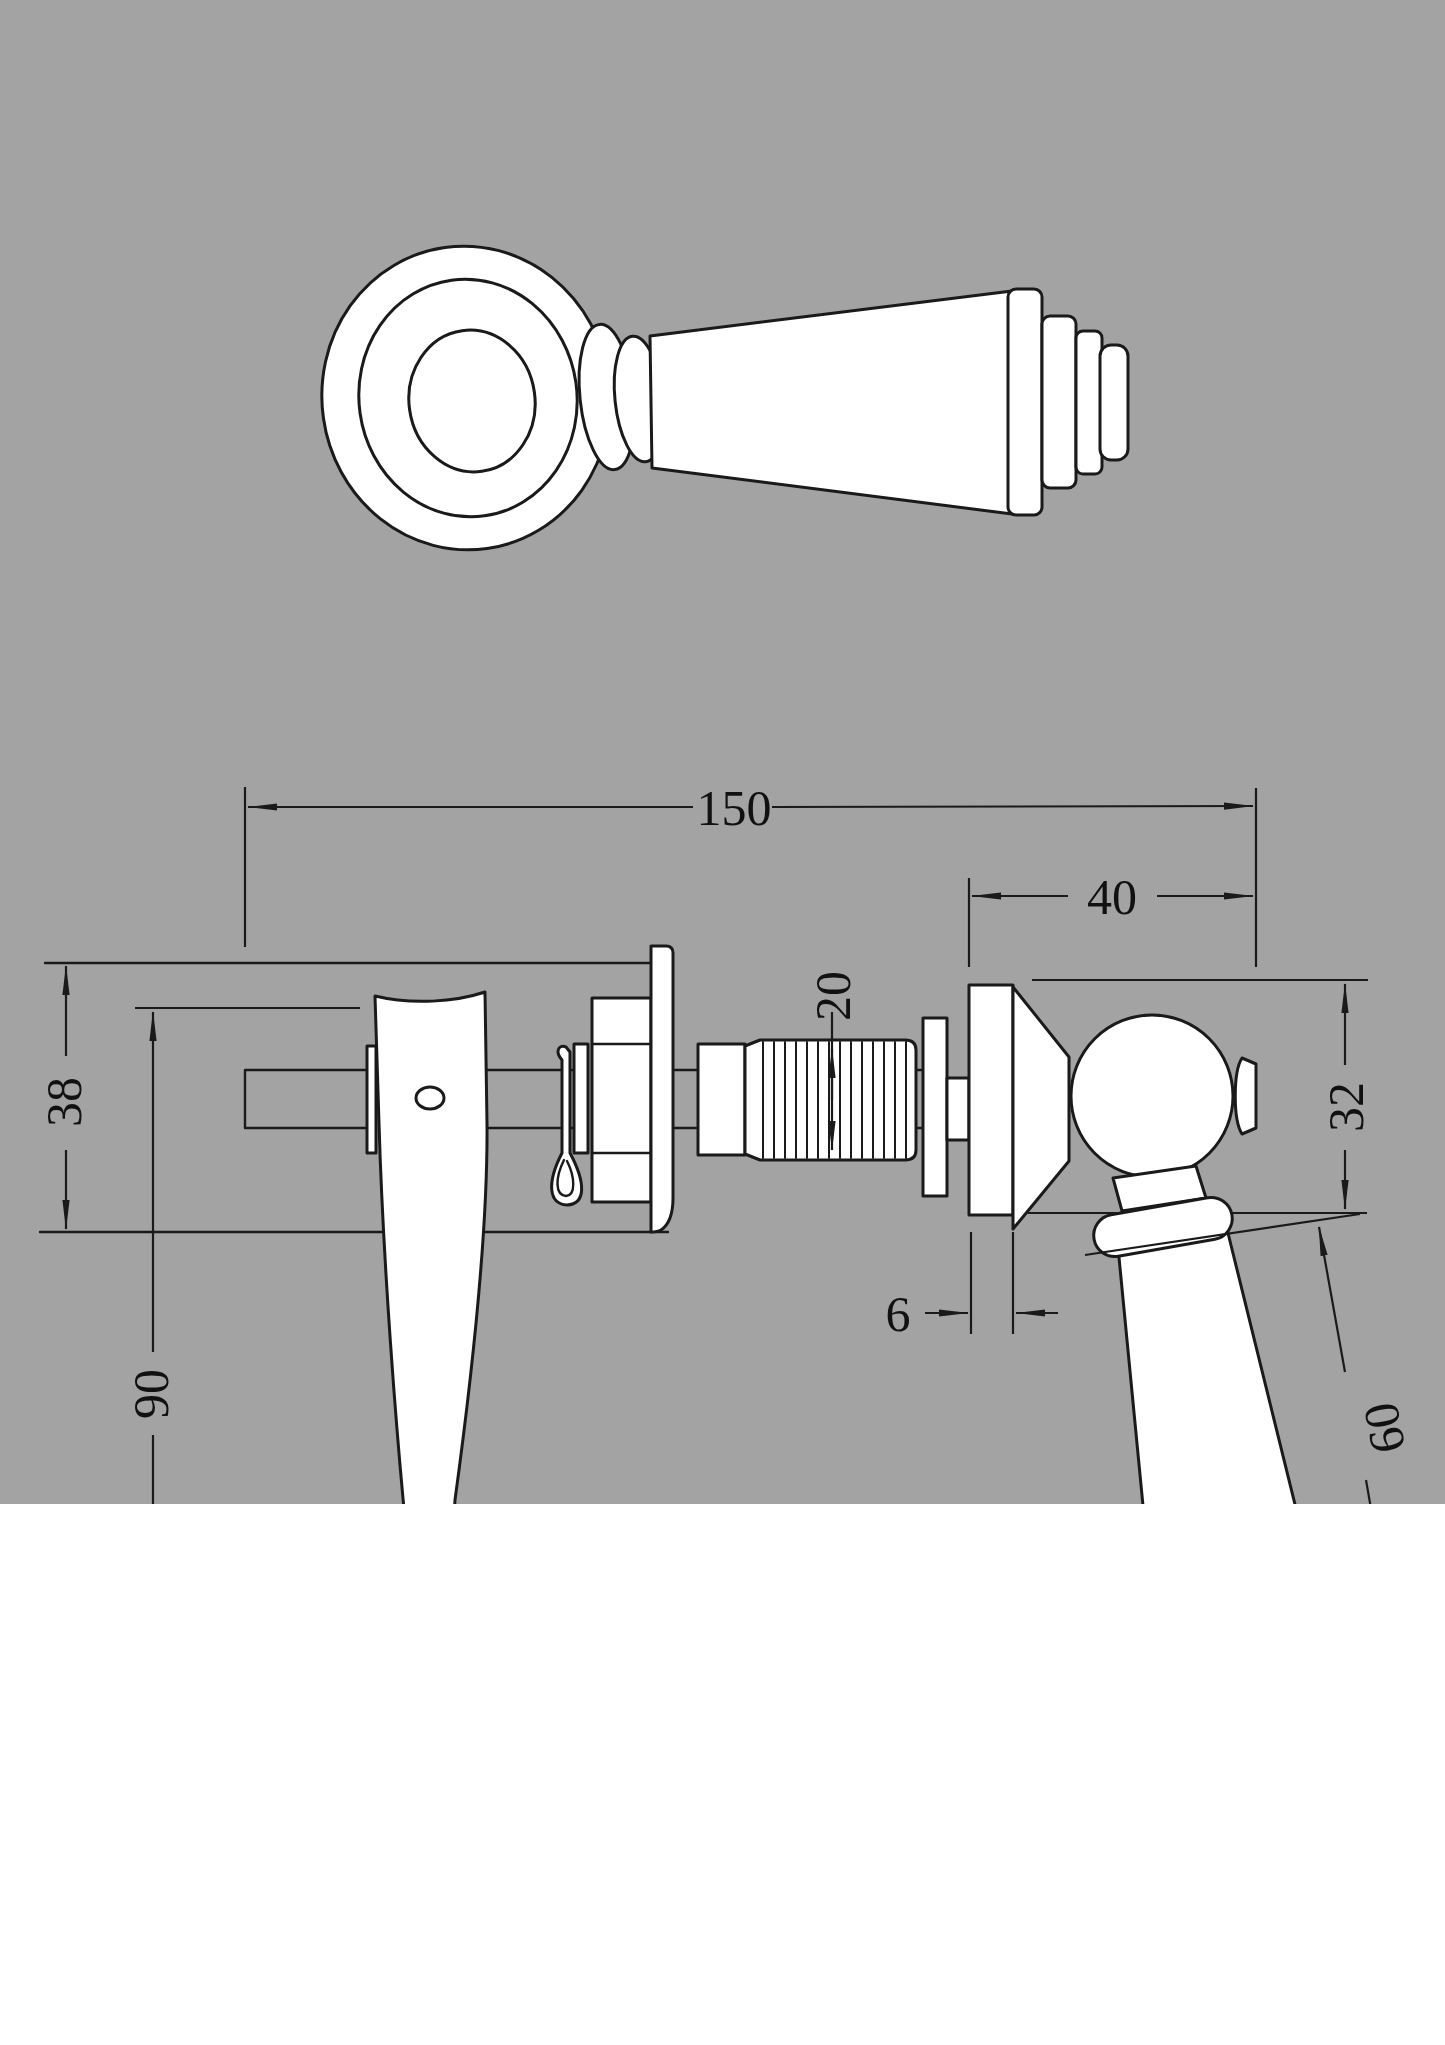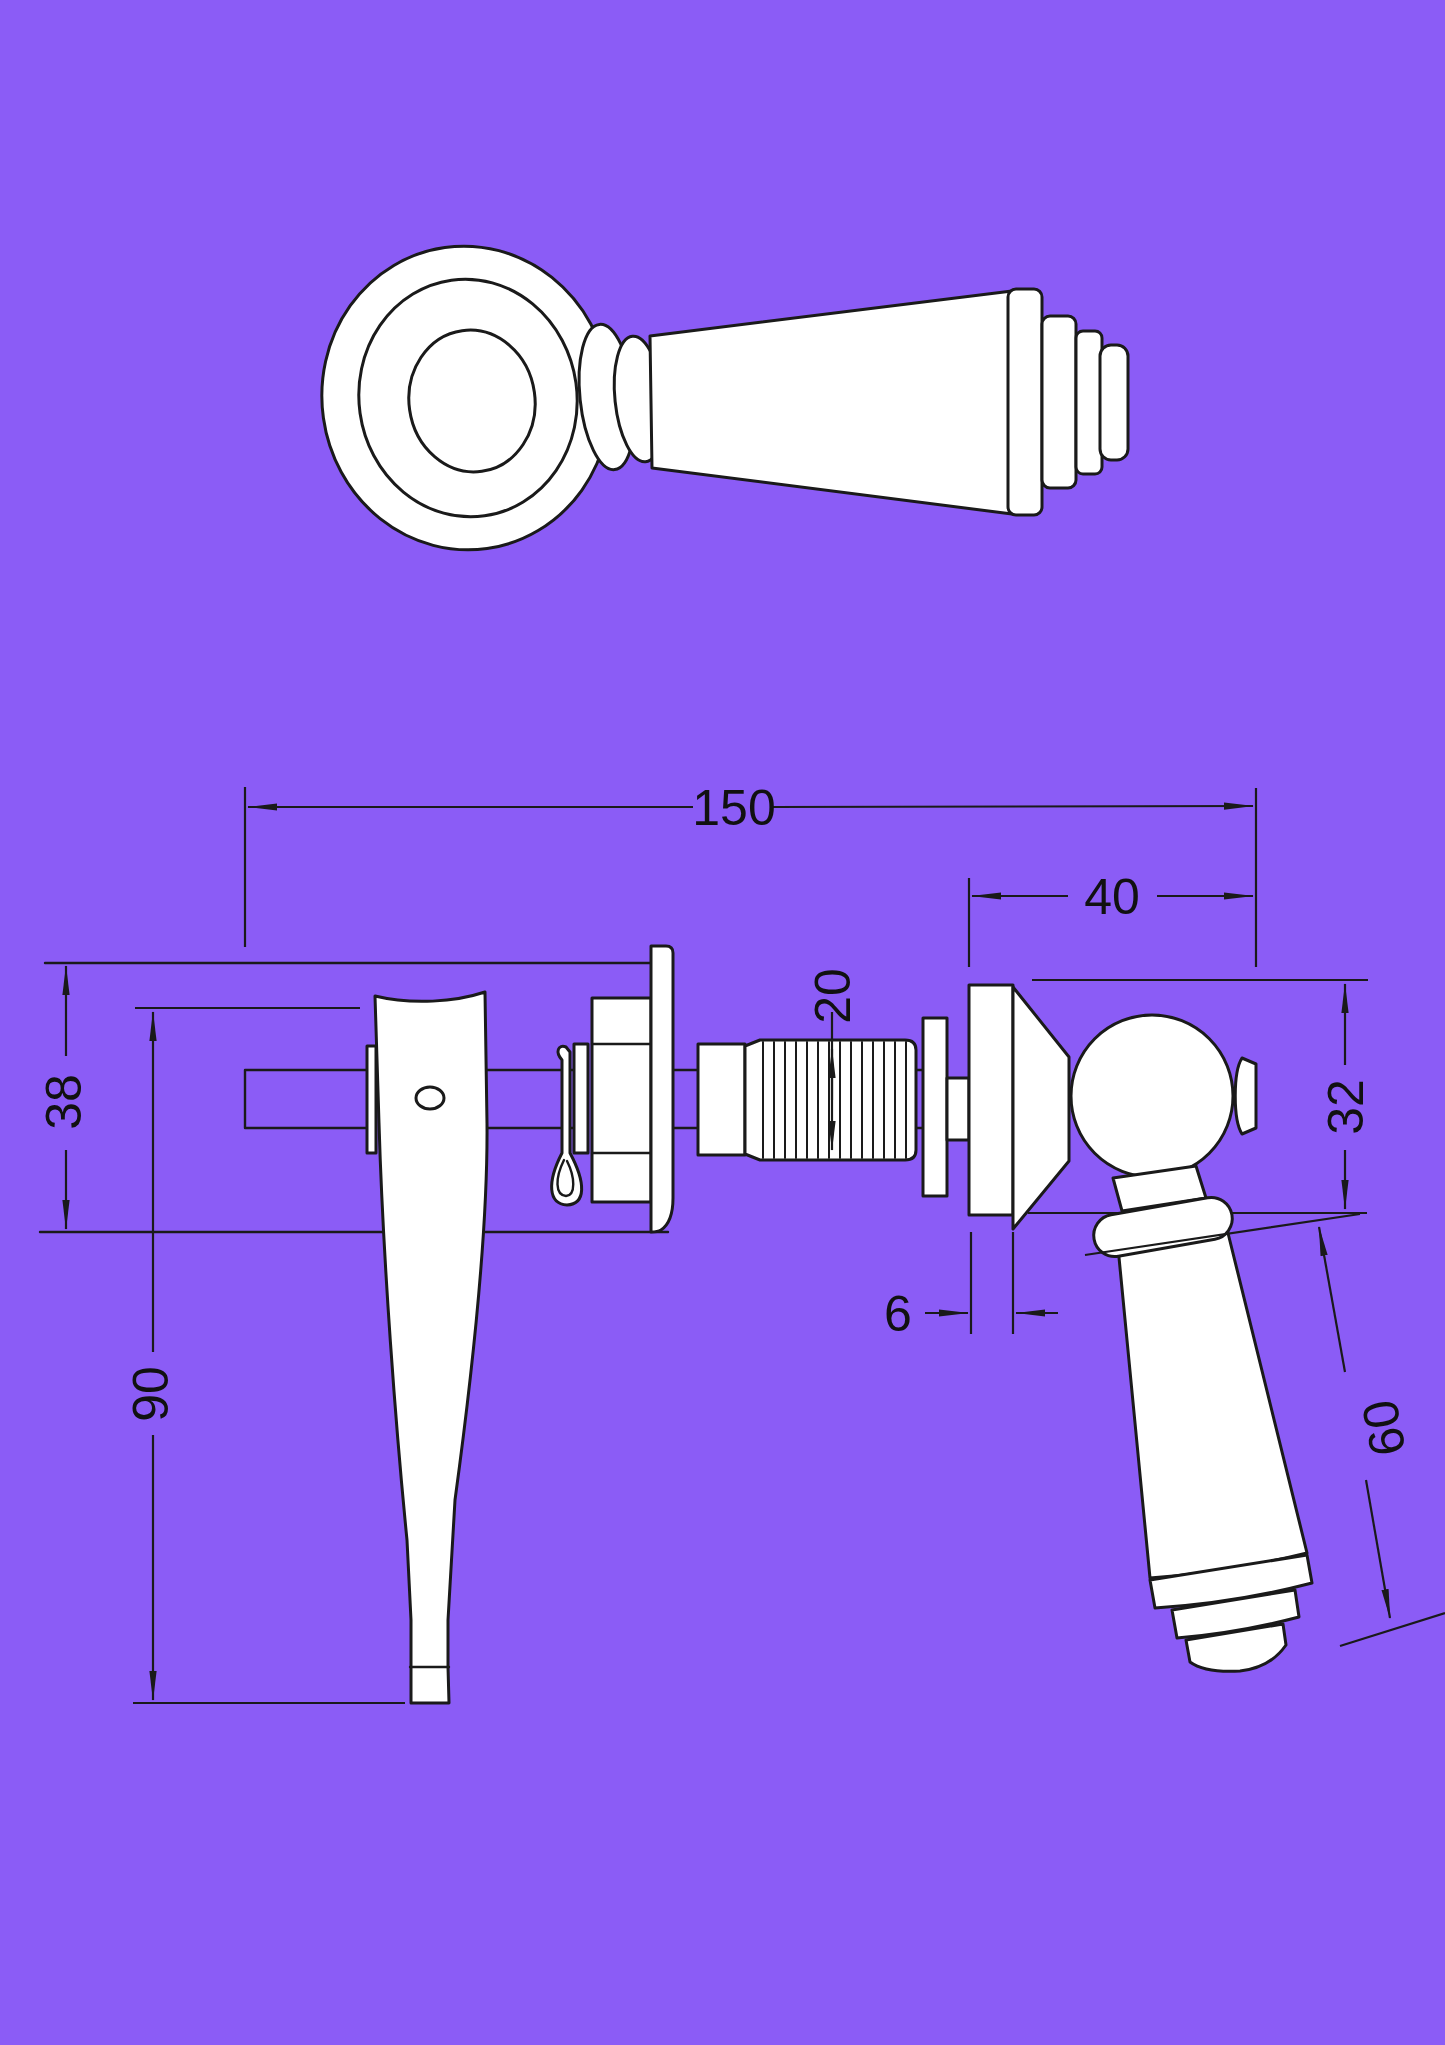--- a/index.html
+++ b/index.html
@@ -1,17 +1,17 @@
 <!DOCTYPE html>
 <html><head>
 <meta charset="utf-8">
 <style>
   html,body{margin:0;padding:0;background:#ffffff;}
-  .page{position:relative;width:1445px;height:2045px;background:#8b5cf6;overflow:hidden;
-        font-family:Liberation Sans, sans-serif;}
+  .page{position:relative;width:1445px;height:1504px;background:#a3a3a3;overflow:hidden;
+        font-family:Liberation Serif, serif;}
   svg{display:block;}
   .outline{fill:#ffffff;stroke:#1a1a1a;stroke-width:3;stroke-linejoin:round;stroke-linecap:round;}
   .thin{fill:none;stroke:#1a1a1a;stroke-width:2.4;stroke-linecap:round;}
   .dim{fill:none;stroke:#1a1a1a;stroke-width:2.2;stroke-linecap:butt;}
   .dimtxt{fill:#111111;font-size:50px;text-anchor:middle;dominant-baseline:central;}
 </style>
 </head>
 <body>
 
 <div class="page">

